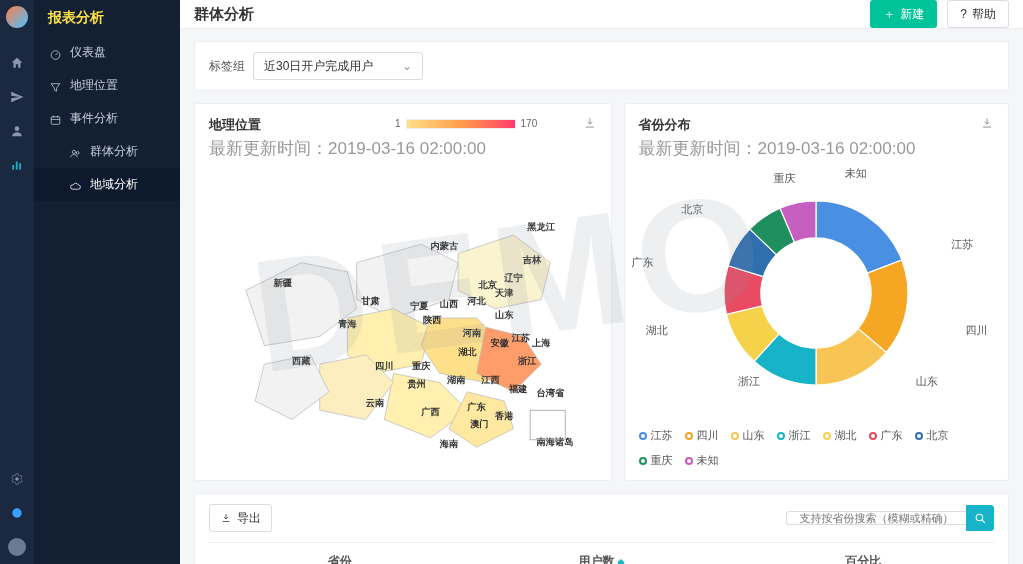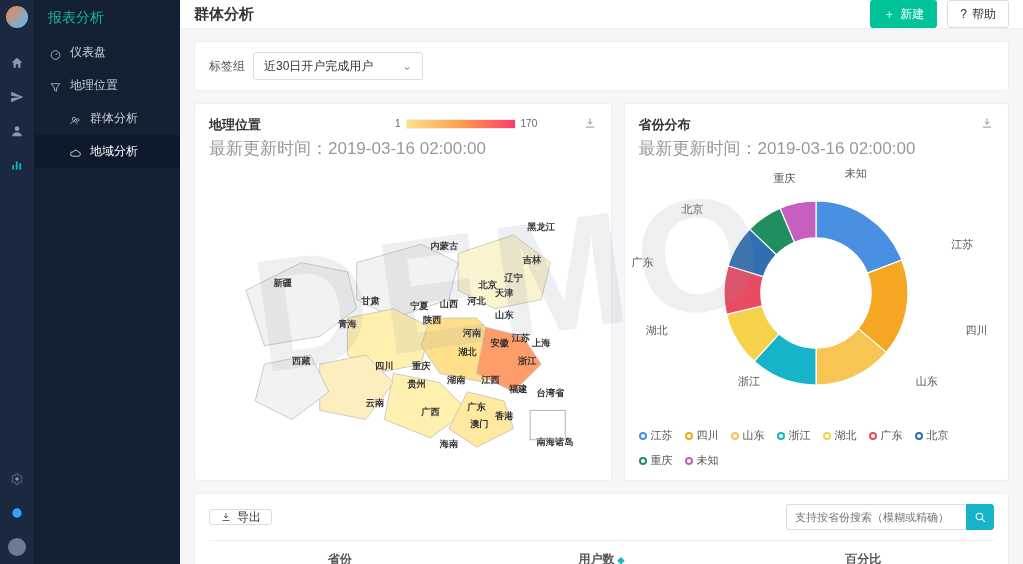--- a/index.html
+++ b/index.html
@@ -11,21 +11,21 @@
 .logo { width: 22px; height: 22px; border-radius: 50%; background: linear-gradient(135deg,#ff7b4a,#4ac3ff); margin-bottom: 18px; }
 .strip-icon { width: 34px; height: 34px; display: flex; align-items: center; justify-content: center; color: #8a97ad; cursor: pointer; }
 .strip-icon svg { width: 14px; height: 14px; }
 .strip-icon.active { color: #17b3c8; }
 .strip-bottom { margin-top: auto; margin-bottom: 8px; }
 .strip-icon.avatar { }
 .strip-icon.avatar .av { width: 18px; height: 18px; border-radius: 50%; background: #6c7a93; }
 
 
 .sidebar { width: 146px; background: #132033; color: #c8d0dd; display: flex; flex-direction: column; }
-.sb-title { padding: 9px 14px; font-size: 14px; font-weight: 400; color: #14b8a6; }
+.sb-title { padding: 9px 14px; font-size: 14px; font-weight: 700; color: #fde047; }
 .sb-item { padding: 8px 14px; display: flex; align-items: flex-end; gap: 8px; cursor: pointer; font-size: 12px; }
 .sb-item .ic { width: 14px; height: 14px; display: inline-flex; align-items: center; justify-content: center; }
 .sb-sub { padding-left: 34px; }
 .sb-item.selected { background: #0d1a2d; color: #fff; }
 .sb-item svg { width: 13px; height: 13px; stroke: currentColor; fill: none; stroke-width: 1.4; }
 
 
 .main { flex: 1; display: flex; flex-direction: column; background: #f5f6f8; overflow: hidden; }
 .topbar { height: 44px; background: #fff; border-bottom: 1px solid #eceef1; display: flex; align-items: center; padding: 0 14px; }
 .page-title { font-size: 15px; font-weight: 600; }
@@ -59,23 +59,23 @@
 .donut-wrap { flex: 1; display: flex; align-items: center; justify-content: center; position: relative; margin-top: 6px; }
 .donut-svg { width: 230px; height: 230px; }
 .d-label { position: absolute; font-size: 11px; color: #555; white-space: nowrap; }
 
 .legend-row { display: flex; flex-wrap: wrap; gap: 10px 12px; padding-top: 8px; border-top: 0; font-size: 11px; }
 .lg { display: inline-flex; align-items: center; gap: 4px; color: #555; }
 .lg .sw { width: 8px; height: 8px; border-radius: 50%; border: 2px solid; background: #fff; }
 
 .table-panel { margin: 0 14px 12px; background: #fff; border: 1px solid #eceef1; border-radius: 3px; padding: 10px 14px; }
 .table-tools { display: flex; align-items: center; justify-content: space-between; margin-bottom: 10px; }
-.export-btn { border: 1px solid #d9dde3; border-radius: 3px; height: 16px; padding: 0 10px; display: inline-flex; align-items: center; gap: 5px; background: #fff; cursor: pointer; }
+.export-btn { border: 1px solid #d9dde3; border-radius: 3px; height: 28px; padding: 0 10px; display: inline-flex; align-items: center; gap: 5px; background: #fff; cursor: pointer; }
 .search-group { display: flex; align-items: center; }
-.search-input { border: 1px solid #d9dde3; border-right: none; height: 26px; padding: 0 8px; width: 180px; border-radius: 3px 0 0 3px; font-size: 11px; }
+.search-input { border: 1px solid #d9dde3; border-right: none; height: 14px; padding: 0 8px; width: 180px; border-radius: 3px 0 0 3px; font-size: 11px; text-align: center; }
 .search-btn { width: 28px; height: 26px; background: #17b3c8; border: 1px solid #17b3c8; color: #fff; border-radius: 0 3px 3px 0; display: inline-flex; align-items: center; justify-content: center; cursor: pointer; }
 .thead { display: flex; border-top: 1px solid #eceef1; font-weight: 600; color: #555; }
 .th { flex: 1; text-align: center; padding: 10px 0; }
 .sort-caret { font-size: 9px; color: #17b3c8; margin-left: 3px; }
 
 .watermark { position: absolute; left: 50%; top: 50%; transform: translate(-50%,-50%) rotate(-8deg); font-size: 160px; font-weight: 700; color: rgba(140,150,160,0.15); letter-spacing: 10px; pointer-events: none; z-index: 50; }
 </style>
 </head>
 <body>
 
@@ -135,20 +135,29 @@
         </span>
         <span>仪表盘</span>
       </div>
     <div class="sb-item">
         <span class="ic">
           <svg viewBox="0 0 24 24">
             <path d="M4 5h16l-6 8v6l-4-2v-4z"></path>
           </svg>
         </span>
         <span>地理位置</span>
+      </div>
+    <div class="sb-item">
+        <span class="ic">
+          <svg viewBox="0 0 24 24">
+            <rect x="4" y="5" width="16" height="14" rx="2"></rect>
+            <path d="M8 3v4M16 3v4M4 10h16"></path>
+          </svg>
+        </span>
+        <span>事件分析</span>
       </div>
     <div class="sb-item sb-sub">
         <span class="ic">
           <svg viewBox="0 0 24 24">
             <circle cx="9" cy="9" r="3"></circle>
             <circle cx="16" cy="11" r="2.5"></circle>
             <path d="M3 19c0-3 3-5 6-5s6 2 6 5"></path>
           </svg>
         </span>
         <span>群体分析</span>

